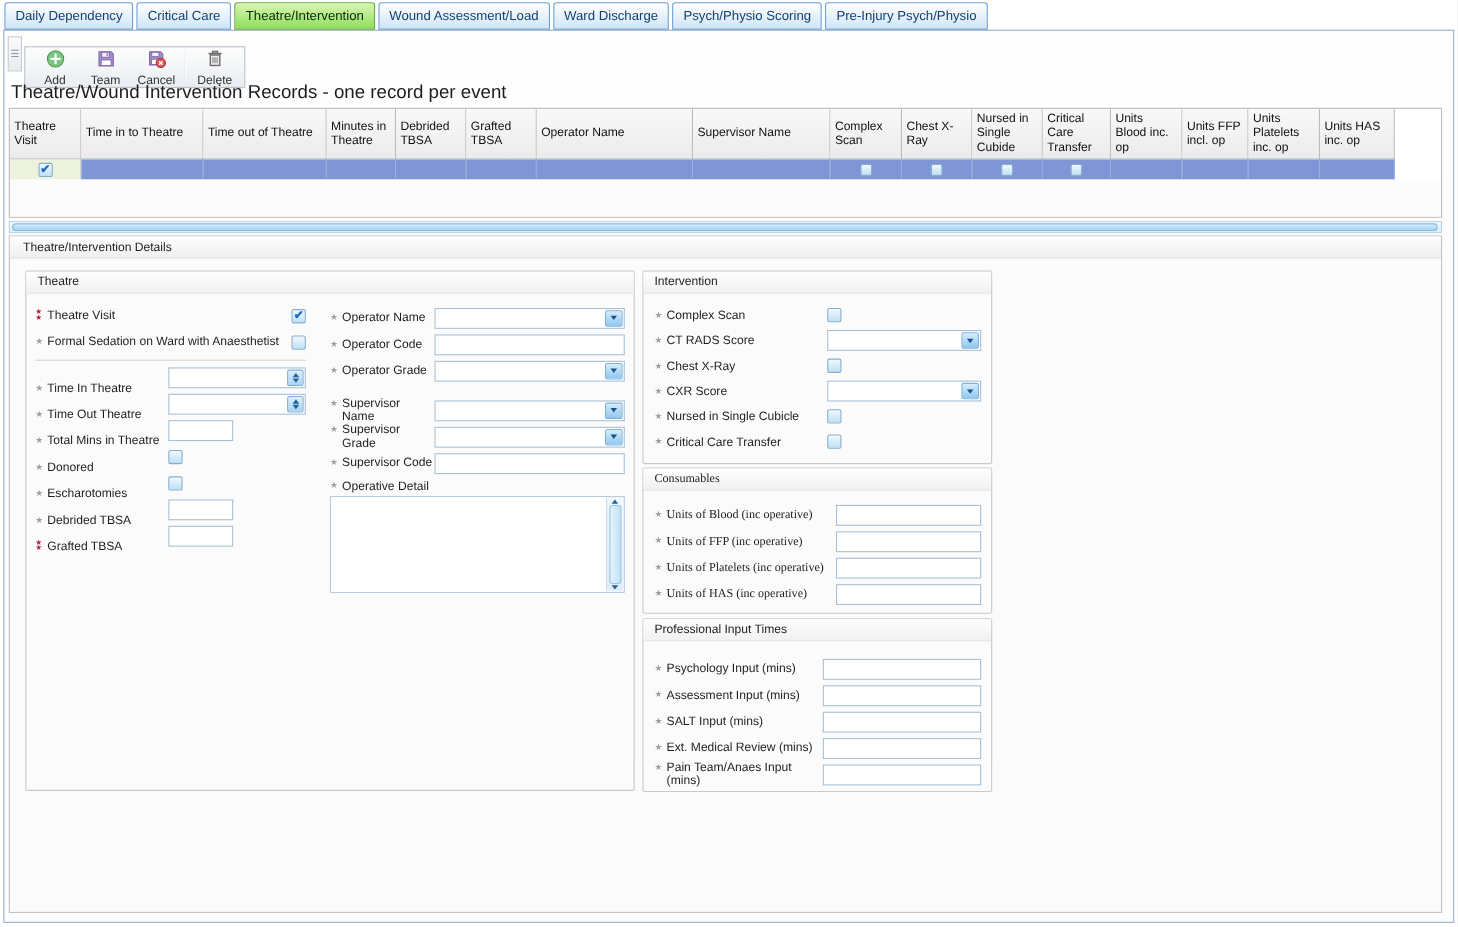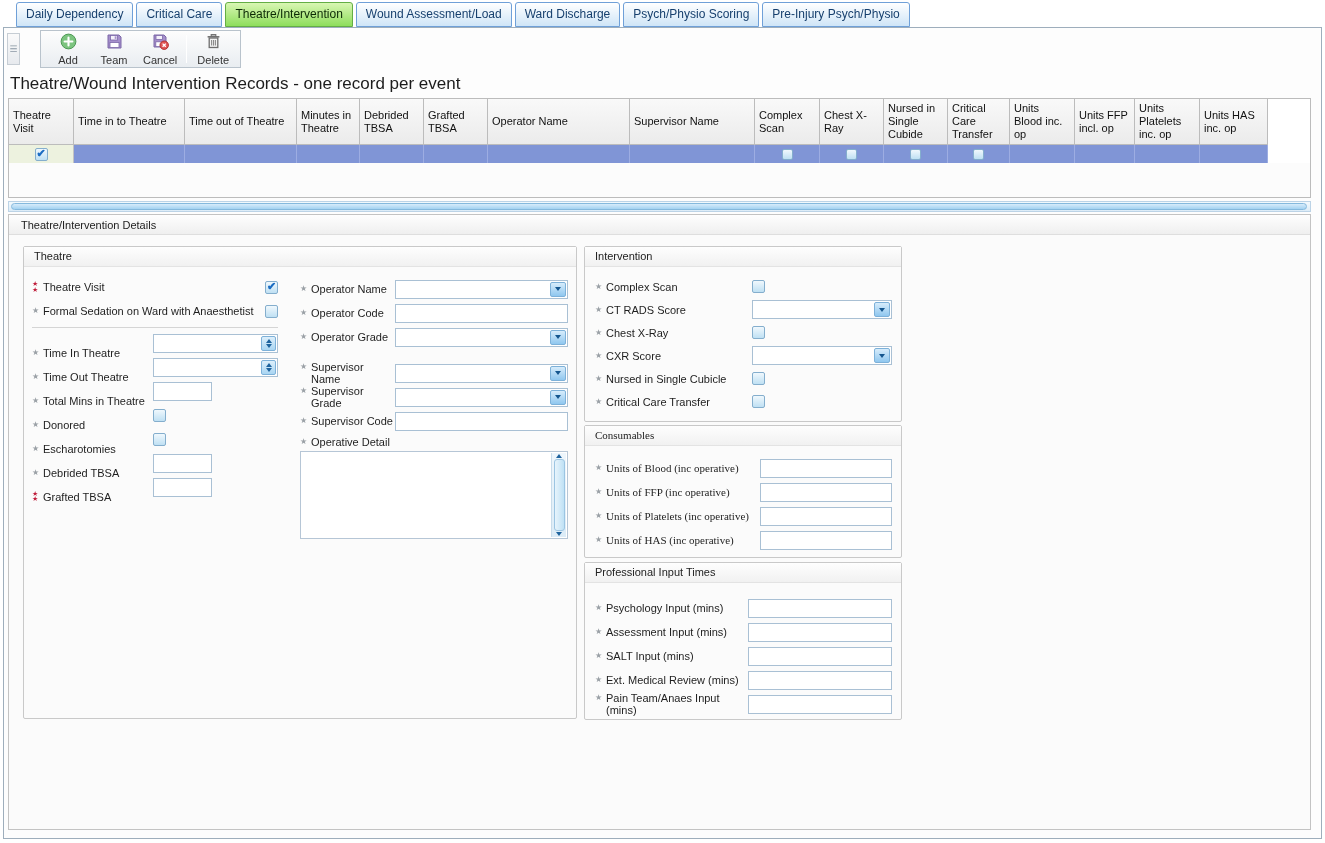--- a/index.html
+++ b/index.html
@@ -1,36 +1,36 @@
 <!DOCTYPE html>
 <html><head>
 <meta charset="utf-8">
 <style>
   * { box-sizing: border-box; margin: 0; padding: 0; }
   html,body { background:#e9e9e9; }
   body { font-family:"Liberation Sans", sans-serif; }
   .app { position:relative; width:1325px; height:843px; background:#fff; overflow:hidden; }
 
   
-  .tabbar { position:absolute; top:2px; left:16px; display:flex; gap:3px; z-index:5; }
+  .tabbar { position:absolute; top:2px; left:4px; display:flex; gap:3px; z-index:5; }
   .tab { height:25px; padding:4px 9px 0 9px; font-size:12px; color:#17406e; white-space:nowrap;
          border:1px solid #6fa0d8; border-radius:3px 3px 0 0;
          background:linear-gradient(#ffffff, #cfe5f7); cursor:default; }
   .tab.active { background:linear-gradient(#d9f6b3, #8ede5c); border-color:#64ae45; color:#0c2a05; }
 
   
   .frame { position:absolute; top:27px; left:3px; width:1319px; height:812px;
            border:1px solid #9eaebc; background:#fdfdfd; }
 
   
   .tb-grip { position:absolute; left:7px; top:33px; width:13px; height:32px; border:1px solid #c6cdd4;
              background:linear-gradient(#fafafa,#e7eaee); color:#8a97a3; font-size:9px;
              display:flex; align-items:center; justify-content:center; }
-  .tb-panel { position:absolute; left:22px; top:30px; height:38px; display:flex; align-items:stretch;
-              border:1px solid #b9c3cc; background:linear-gradient(#fdfdfd,#e9edf1); padding:1px 4px;margin-left:18px; }
+  .tb-panel { position:absolute; left:22px; top:42px; height:38px; display:flex; align-items:stretch;
+              border:1px solid #b9c3cc; background:linear-gradient(#fdfdfd,#e9edf1); padding:1px 4px; }
   .tb-btn { display:flex; flex-direction:column; align-items:center; justify-content:center;
             min-width:46px; padding:2px 6px 1px 6px; border:none; background:transparent;
             font-family:inherit; font-size:11px; color:#333; gap:2px; cursor:pointer; }
   .tb-btn svg { width:17px; height:17px; }
   .tb-sep { width:1px; background:#bfc8d0; margin:3px 3px; border-right:1px solid #fff; }
 
   
   .page-title { position:absolute; left:10px; top:74px; font-size:17px; color:#1c1c1c; }
 
   

